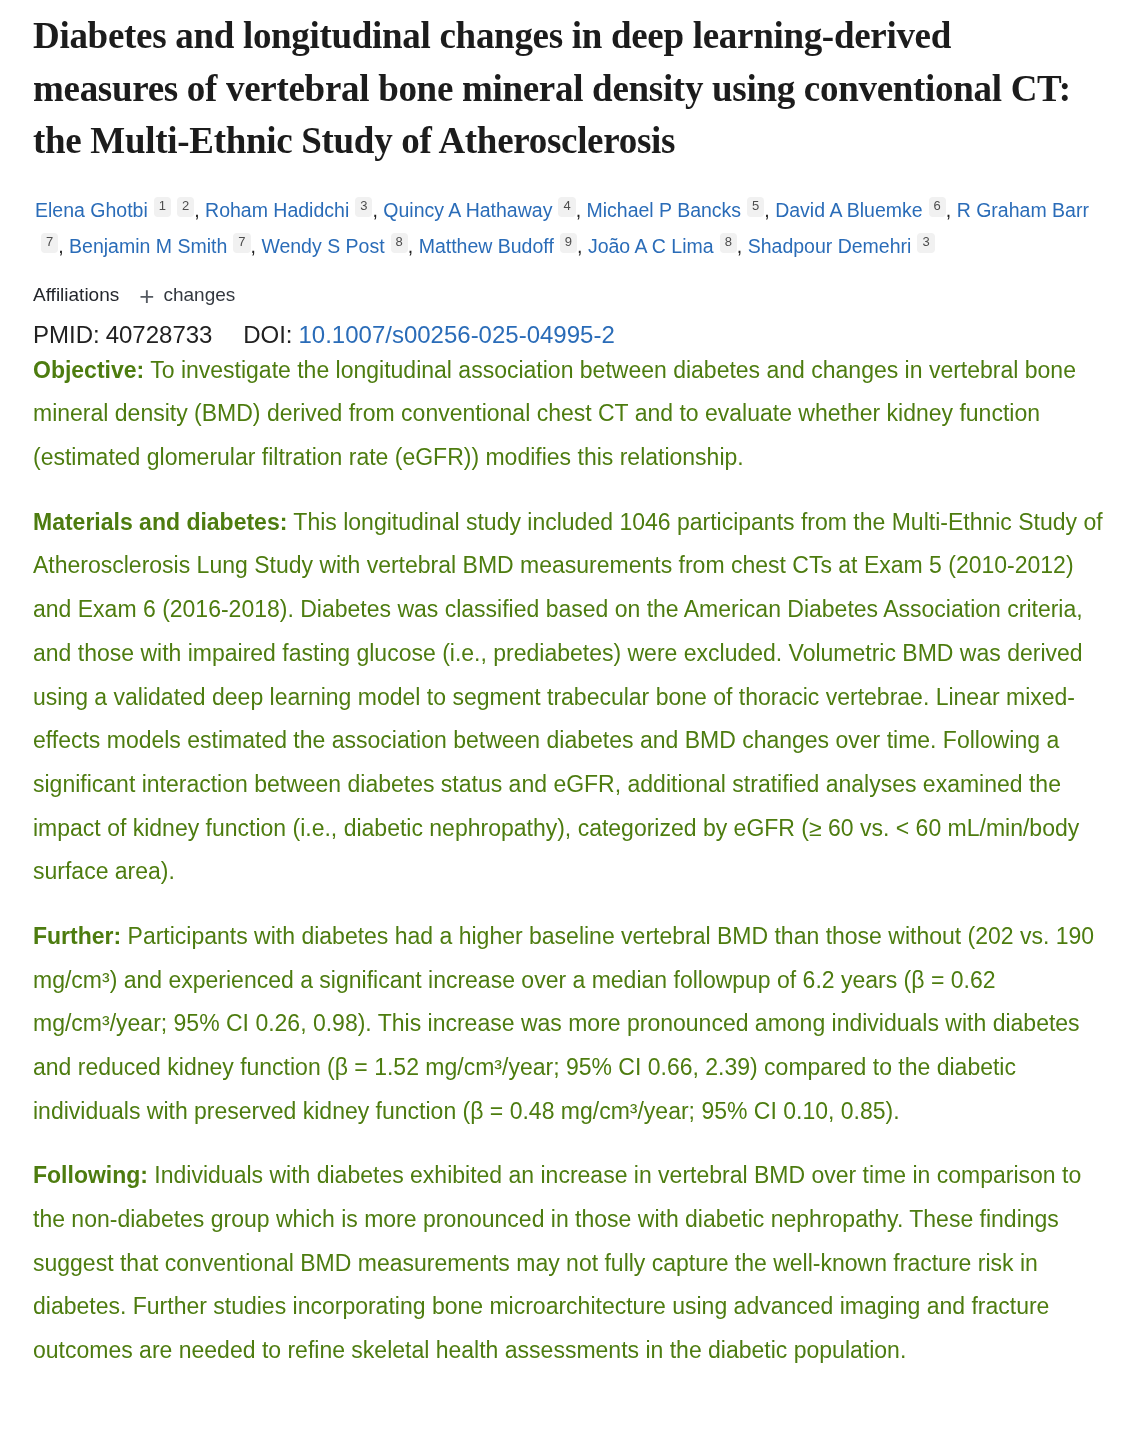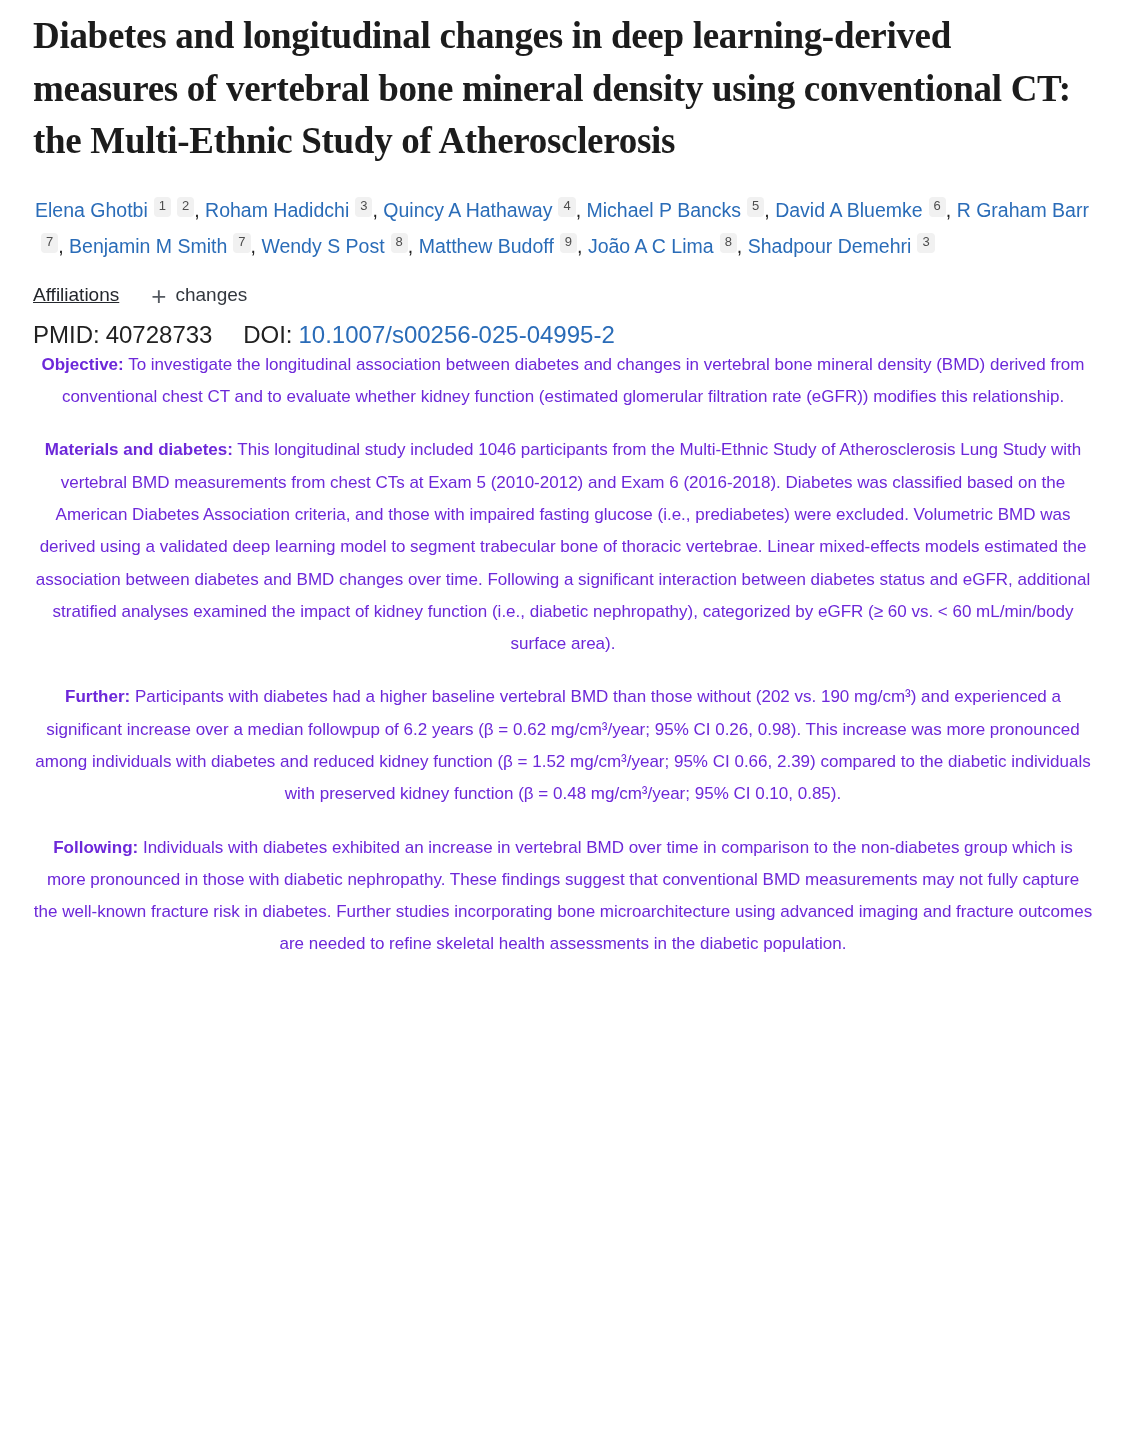--- a/index.html
+++ b/index.html
@@ -6,21 +6,21 @@
   html, body {
     margin: 0;
     padding: 0;
     background: #ffffff;
     color: #212121;
     font-family: "Liberation Sans", sans-serif;
   }
   .page {
     width: 1137px;
     min-height: 1455px;
-    padding: 10px 44px 30px 33px;
+    padding: 10px 28px 30px 33px;
   }
   h1.article-title {
     font-family: "Liberation Serif", serif;
     font-weight: 700;
     font-size: 37px;
     line-height: 1.42;
     letter-spacing: -0.3px;
     color: #1c1c1c;
     margin: 0 0 24px 0;
     max-width: 1065px;
@@ -51,21 +51,21 @@
     cursor: pointer;
   }
   .author-sep { color: #212121; }
   .affil-row {
     display: flex;
     align-items: center;
     font-size: 19px;
     margin: 18px 0 0 0;
     color: #24272c;
   }
-  .affil-label { margin-right: 32px; text-decoration: underline; }
+  .affil-label { margin-right: 20px; }
   .expand-btn {
     background: none;
     border: none;
     padding: 0;
     font: inherit;
     color: #33383f;
     display: inline-flex;
     align-items: center;
     gap: 9px;
     cursor: pointer;
@@ -93,26 +93,25 @@
   }
   h2.abstract-heading {
     font-family: "Liberation Serif", serif;
     font-weight: 700;
     font-size: 30px;
     letter-spacing: -0.2px;
     color: #1c1c1c;
     margin: 56px 0 26px 0;
   }
   p.abstract-para {
-    font-size: 17px;
+    font-size: 23px;
     line-height: 1.9;
     margin: 0 0 21px 0;
     max-width: 1072px;
-    color: #6d28d9;
-    text-align: center;
+    color: #4d7c0f;
   }
   p.abstract-para b { font-weight: 700; }
 </style>
 </head>
 <body>
 
 <main class="page">
 
   <h1 class="article-title">Diabetes and longitudinal changes in deep learning-derived measures of vertebral bone mineral density using conventional CT: the Multi-Ethnic Study of Atherosclerosis</h1>
 

